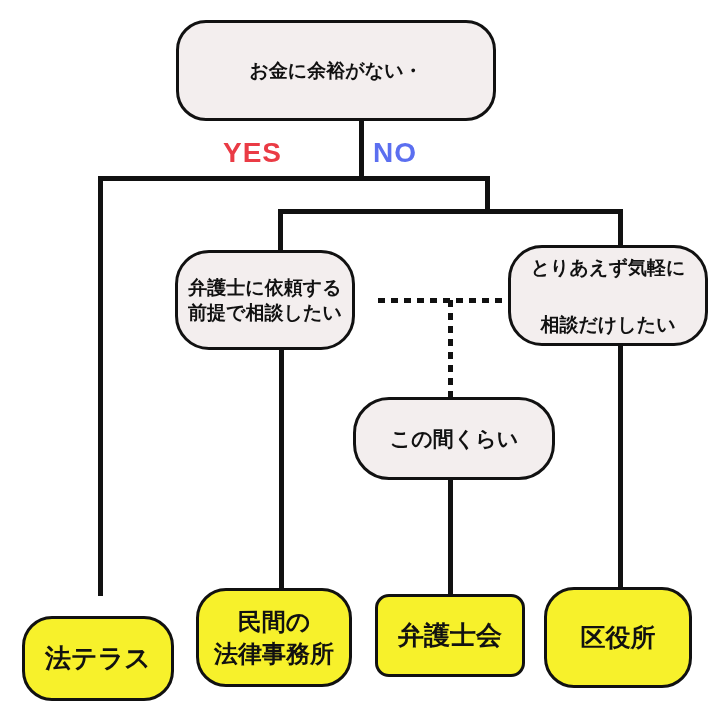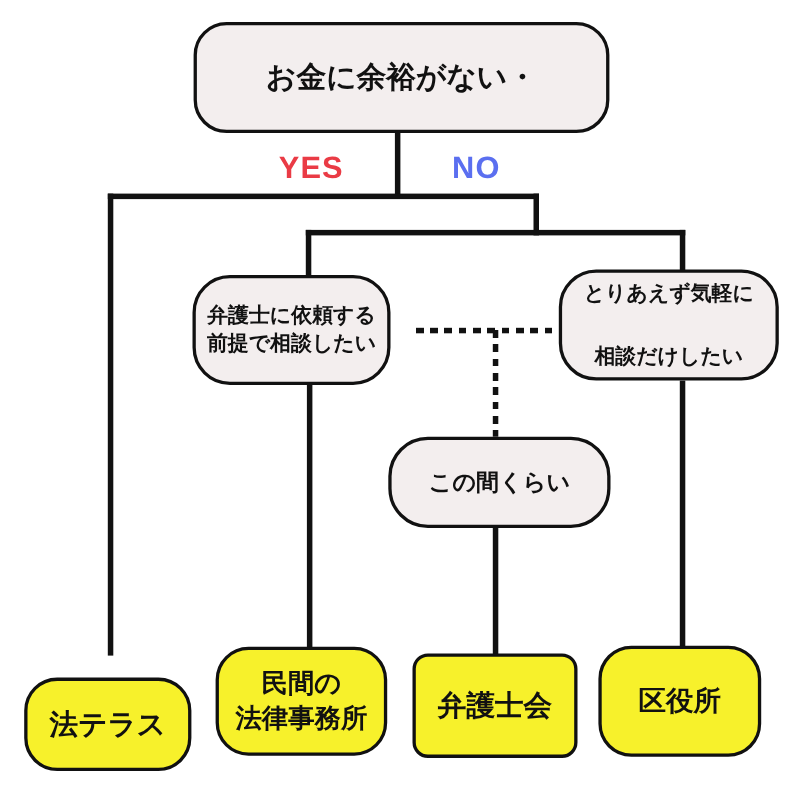--- a/index.html
+++ b/index.html
@@ -25,30 +25,30 @@
     background:repeating-linear-gradient(180deg,var(--line) 0 7px,transparent 7px 13px);}
   
   .node{
     position:absolute;box-sizing:border-box;
     border:3px solid var(--line);
     display:flex;flex-direction:column;align-items:center;justify-content:center;
     text-align:center;font-weight:bold;line-height:1.3;
   }
   .cond{background:var(--box-fill);}
   .outcome{background:var(--outcome-fill);}
-  .root-box{left:176px;top:20px;width:378px;height:101px;border-radius:30px;font-size:27px;line-height:33px;}
+  .root-box{left:176px;top:20px;width:320px;height:101px;border-radius:30px;font-size:19px;line-height:33px;}
   .mid-left-box{left:175px;top:250px;width:180px;height:100px;border-radius:34px;font-size:19px;line-height:25px;}
   .mid-right-box{left:508px;top:245px;width:200px;height:101px;border-radius:34px;font-size:19px;line-height:25px;gap:32px;}
   .between-box{left:353px;top:397px;width:202px;height:83px;border-radius:36px;font-size:21px;}
   .outcome-1{left:22px;top:616px;width:152px;height:85px;border-radius:30px;font-size:26px;}
   .outcome-2{left:196px;top:588px;width:156px;height:99px;border-radius:30px;font-size:24px;line-height:32px;}
-  .outcome-3{left:375px;top:594px;width:150px;height:95px;border-radius:14px;font-size:26px;}
+  .outcome-3{left:375px;top:594px;width:150px;height:83px;border-radius:14px;font-size:26px;}
   .outcome-4{left:544px;top:587px;width:148px;height:101px;border-radius:30px;font-size:25px;line-height:33px;}
   
-  .branch-label{position:absolute;width:120px;text-align:center;font-size:28px;font-weight:bold;letter-spacing:1px;}
+  .branch-label{position:absolute;width:120px;font-size:28px;font-weight:bold;letter-spacing:1px;}
   .yes-label{left:223px;top:137px;color:var(--yes);}
   .no-label{left:373px;top:137px;color:var(--no);}
 </style>
 </head>
 <body>
 
 <div class="canvas">
 
   <div class="vline" style="left:359px;top:119px;width:5px;height:60px"></div>
   <div class="hline" style="left:98px;top:176px;width:392px;height:5px"></div>

